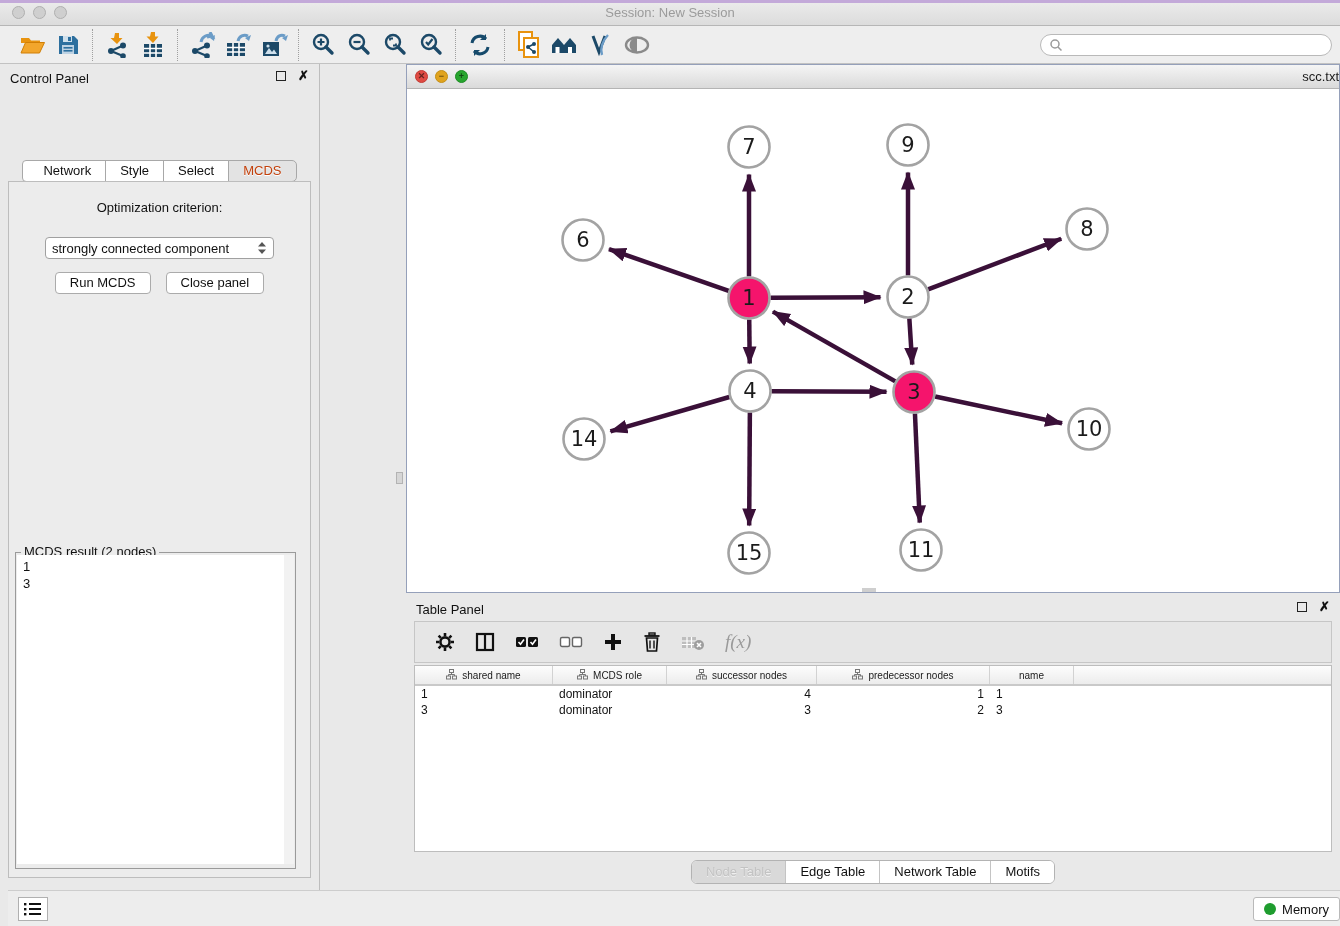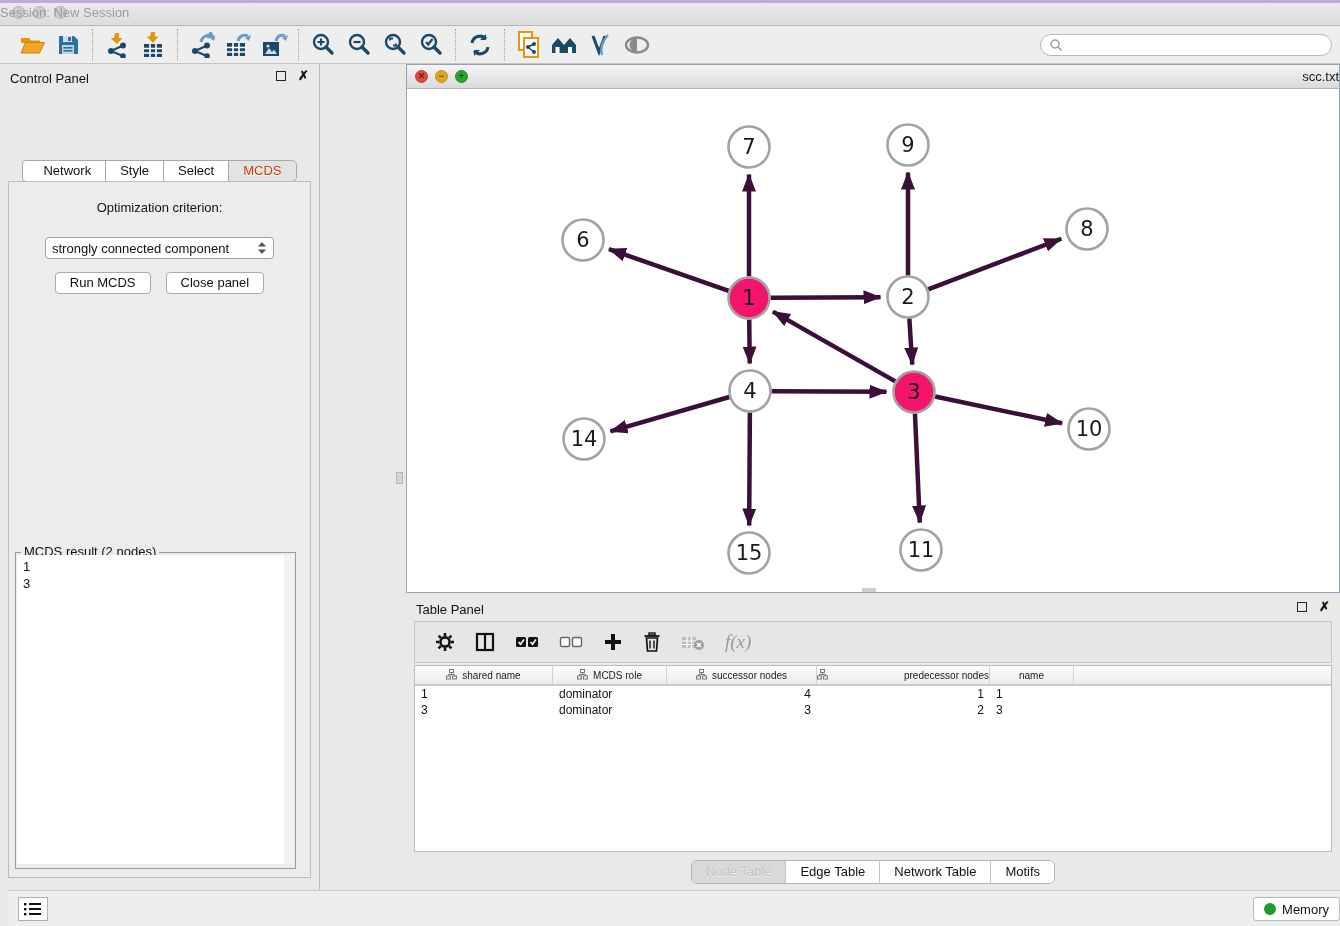--- a/index.html
+++ b/index.html
@@ -9,21 +9,21 @@
   
   .titlebar { position:absolute; left:0; top:0; width:1340px; height:26px;
     background:linear-gradient(#ececec,#dcdcdc); border-bottom:1px solid #b6b6b6; }
   .titlebar .accent { position:absolute; left:0; top:0; width:100%; height:3px; background:#c3a9d9; }
   .traffic { position:absolute; left:12px; top:6px; display:flex; gap:8px; }
   .tl { width:13px; height:13px; border-radius:50%; border:1px solid #b0b0b0; background:#cfcfcf;
         font-size:9px; line-height:11px; text-align:center; color:rgba(0,0,0,.55); font-weight:bold; }
   .tl.red { background:#df4b43; border-color:#c23b34; }
   .tl.yellow { background:#e0a31e; border-color:#c48f16; }
   .tl.green { background:#27a52e; border-color:#1d8c24; }
-  .win-title { position:absolute; left:0; right:0; top:5px; font-size:13px; color:#9b9b9b; }
+  .win-title { position:absolute; left:0; right:0; top:5px; text-align:center; font-size:13px; color:#9b9b9b; }
 
   
   .toolbar { position:absolute; left:0; top:26px; width:1340px; height:38px; background:#eeeeee;
     border-bottom:1px solid #c2c2c2; display:flex; align-items:center; padding-left:8px; }
   .tgroup { display:flex; align-items:center; padding:0 6px; }
   .tgroup + .tgroup { border-left:1px dotted #9f9f9f; height:32px; }
   .tbtn { width:36px; height:30px; display:flex; align-items:center; justify-content:center; cursor:pointer; }
   .search-wrap { position:absolute; right:8px; top:8px; width:292px; height:22px; background:#fff;
     border:1px solid #b9b9b9; border-radius:12px; display:flex; align-items:center; padding-left:8px; }
 
@@ -434,21 +434,21 @@
         </div>
         <div class="th" style="width: 150px;">
           <span><svg width="11" height="11" viewBox="0 0 11 11">
               <rect x="3.5" y="0.5" width="4" height="3" fill="none" stroke="#777" stroke-width="1"></rect>
               <rect x="0.5" y="7" width="4" height="3" fill="none" stroke="#777" stroke-width="1"></rect>
               <rect x="6.5" y="7" width="4" height="3" fill="none" stroke="#777" stroke-width="1"></rect>
               <path d="M5.5 3.5 v2 M2.5 7 v-1.5 h6 V7" fill="none" stroke="#777" stroke-width="1"></path>
             </svg></span>
           <span>successor nodes</span>
         </div>
-        <div class="th" style="width: 173px; justify-content: space-between;">
+        <div class="th" style="width: 173px;">
           <span><svg width="11" height="11" viewBox="0 0 11 11">
               <rect x="3.5" y="0.5" width="4" height="3" fill="none" stroke="#777" stroke-width="1"></rect>
               <rect x="0.5" y="7" width="4" height="3" fill="none" stroke="#777" stroke-width="1"></rect>
               <rect x="6.5" y="7" width="4" height="3" fill="none" stroke="#777" stroke-width="1"></rect>
               <path d="M5.5 3.5 v2 M2.5 7 v-1.5 h6 V7" fill="none" stroke="#777" stroke-width="1"></path>
             </svg></span>
           <span>predecessor nodes</span>
         </div>
         <div class="th" style="width: 84px;">
           <span>name</span>

